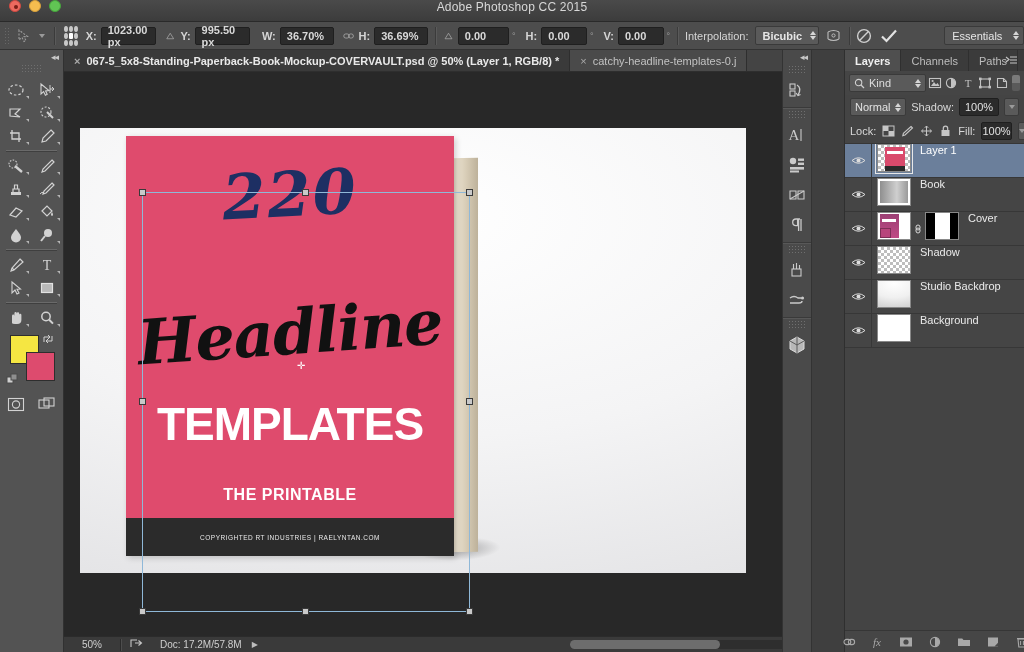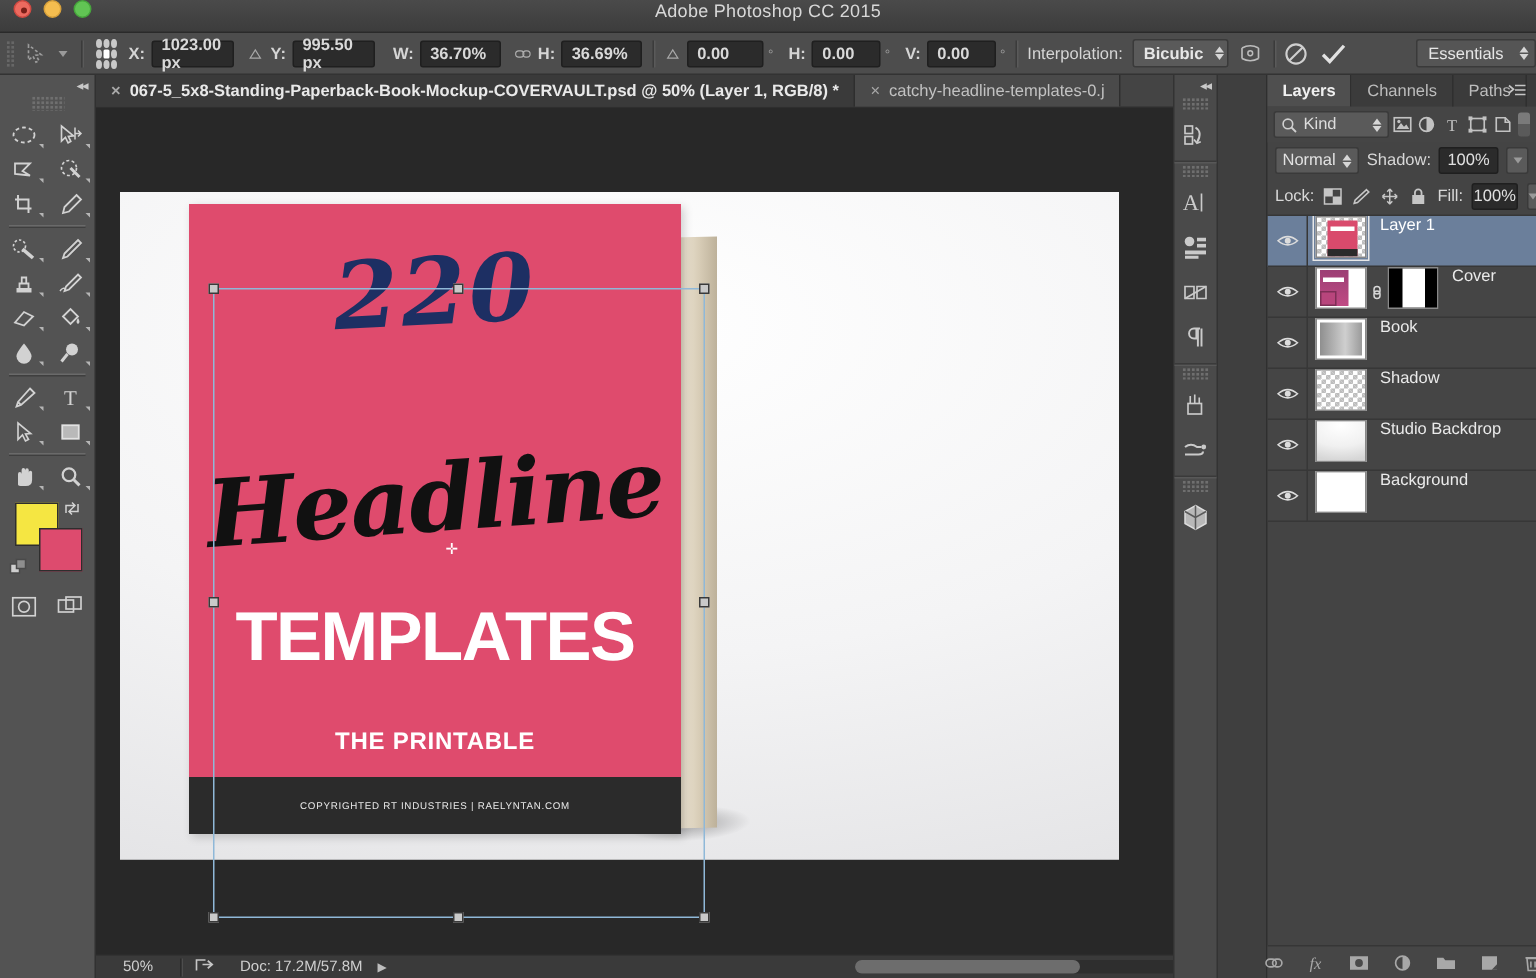--- a/index.html
+++ b/index.html
@@ -819,20 +819,34 @@
 
       <div class="layer">
         <div class="eye">
           <svg width="15" height="11" viewBox="0 0 15 11">
               <path d="M1 5.5 Q7.5 0 14 5.5 Q7.5 11 1 5.5 Z" fill="none" stroke="#dcdcdc" stroke-width="1"></path>
               <circle cx="7.5" cy="5.5" r="2" fill="#dcdcdc"></circle>
             </svg>
         </div>
         <div class="thumbsep"></div>
         <div class="thumb">
+            <i class="th-book"></i>
+          </div>
+        <div class="lname">Book</div>
+      </div>
+
+      <div class="layer">
+        <div class="eye">
+          <svg width="15" height="11" viewBox="0 0 15 11">
+              <path d="M1 5.5 Q7.5 0 14 5.5 Q7.5 11 1 5.5 Z" fill="none" stroke="#dcdcdc" stroke-width="1"></path>
+              <circle cx="7.5" cy="5.5" r="2" fill="#dcdcdc"></circle>
+            </svg>
+        </div>
+        <div class="thumbsep"></div>
+        <div class="thumb">
             <i class="th-cover2"></i>
           </div>
         <div class="linkico">
           <svg width="10" height="12" viewBox="0 0 10 12">
               <path d="M3 4 a2 2 0 0 1 4 0 v1 a2 2 0 0 1 -4 0 z M3 7 a2 2 0 0 1 4 0 v1 a2 2 0 0 1 -4 0 z" fill="none" stroke="#d8d8d8" stroke-width="1"></path>
             </svg>
         </div>
         <div class="maskthumb">
             <i></i>
           </div>
@@ -840,61 +854,47 @@
       </div>
 
       <div class="layer">
         <div class="eye">
           <svg width="15" height="11" viewBox="0 0 15 11">
               <path d="M1 5.5 Q7.5 0 14 5.5 Q7.5 11 1 5.5 Z" fill="none" stroke="#dcdcdc" stroke-width="1"></path>
               <circle cx="7.5" cy="5.5" r="2" fill="#dcdcdc"></circle>
             </svg>
         </div>
         <div class="thumbsep"></div>
-        <div class="thumb">
-            <i class="th-book"></i>
-          </div>
-        <div class="lname">Book</div>
+        <div class="thumb checker"></div>
+        <div class="lname">Shadow</div>
       </div>
 
       <div class="layer">
         <div class="eye">
           <svg width="15" height="11" viewBox="0 0 15 11">
               <path d="M1 5.5 Q7.5 0 14 5.5 Q7.5 11 1 5.5 Z" fill="none" stroke="#dcdcdc" stroke-width="1"></path>
               <circle cx="7.5" cy="5.5" r="2" fill="#dcdcdc"></circle>
             </svg>
         </div>
         <div class="thumbsep"></div>
-        <div class="thumb checker"></div>
-        <div class="lname">Shadow</div>
+        <div class="thumb">
+            <i class="th-studio"></i>
+          </div>
+        <div class="lname">Studio Backdrop</div>
       </div>
 
       <div class="layer">
         <div class="eye">
           <svg width="15" height="11" viewBox="0 0 15 11">
               <path d="M1 5.5 Q7.5 0 14 5.5 Q7.5 11 1 5.5 Z" fill="none" stroke="#dcdcdc" stroke-width="1"></path>
               <circle cx="7.5" cy="5.5" r="2" fill="#dcdcdc"></circle>
             </svg>
         </div>
         <div class="thumbsep"></div>
         <div class="thumb">
-            <i class="th-studio"></i>
-          </div>
-        <div class="lname">Studio Backdrop</div>
-      </div>
-
-      <div class="layer">
-        <div class="eye">
-          <svg width="15" height="11" viewBox="0 0 15 11">
-              <path d="M1 5.5 Q7.5 0 14 5.5 Q7.5 11 1 5.5 Z" fill="none" stroke="#dcdcdc" stroke-width="1"></path>
-              <circle cx="7.5" cy="5.5" r="2" fill="#dcdcdc"></circle>
-            </svg>
-        </div>
-        <div class="thumbsep"></div>
-        <div class="thumb">
             <i class="th-white"></i>
           </div>
         <div class="lname">Background</div>
       </div>
 
     </div>
 
     <div class="panel-footer">
       <div class="pf">
         <svg width="16" height="12" viewBox="0 0 16 12">

